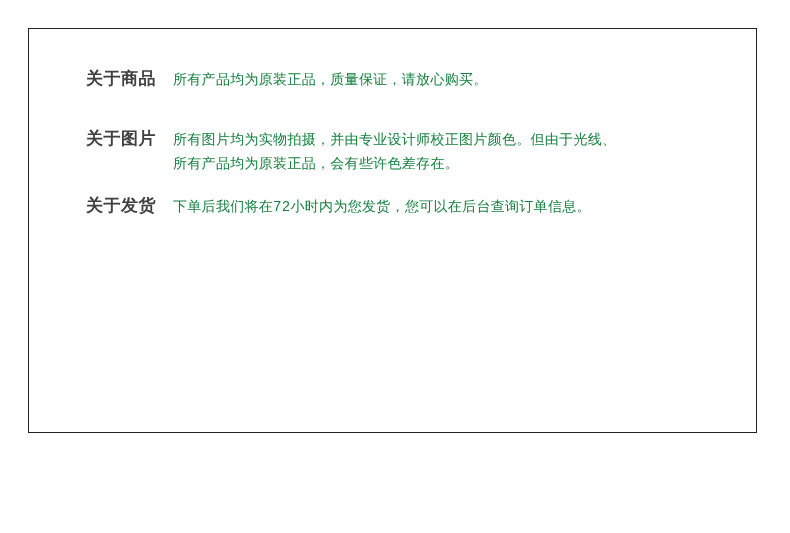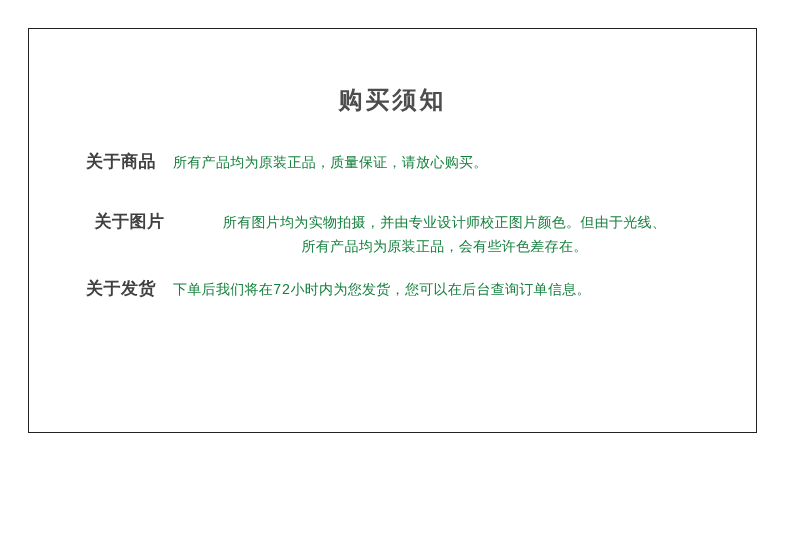--- a/index.html
+++ b/index.html
@@ -28,21 +28,21 @@
     font-weight: bold;
     letter-spacing: 3px;
     color: #4d4d4d;
   }
   .rows { margin-top: 38px; }
   .row {
     display: flex;
     align-items: flex-start;
     margin-top: 24px;
   }
-  .row-images   { margin-top: 36px; text-align: center; }
+  .row-images   { margin-top: 36px; }
   .row-shipping { margin-top: 20px; font-family: Liberation Mono, monospace; }
   .row-size     { margin-top: 33px; }
   .row-label {
     flex: 0 0 87px;
     font-size: 17px;
     line-height: 24px;
     font-weight: bold;
     letter-spacing: 0.5px;
     color: #404040;
     white-space: nowrap;
@@ -54,21 +54,20 @@
     color: #15803d;
     letter-spacing: 0.3px;
   }
   .row-text .line { display: block; white-space: nowrap; }
 </style>
 </head>
 <body>
 
 <div class="page">
   <section class="notice-card">
-    <h1 class="notice-title">购买须知</h1>
 
     <div class="rows">
 
       <div class="row row-product">
         <span class="row-label">关于商品</span>
         <span class="row-text">
           <span class="line">所有产品均为原装正品，质量保证，请放心购买。</span>
         </span>
       </div>
 

